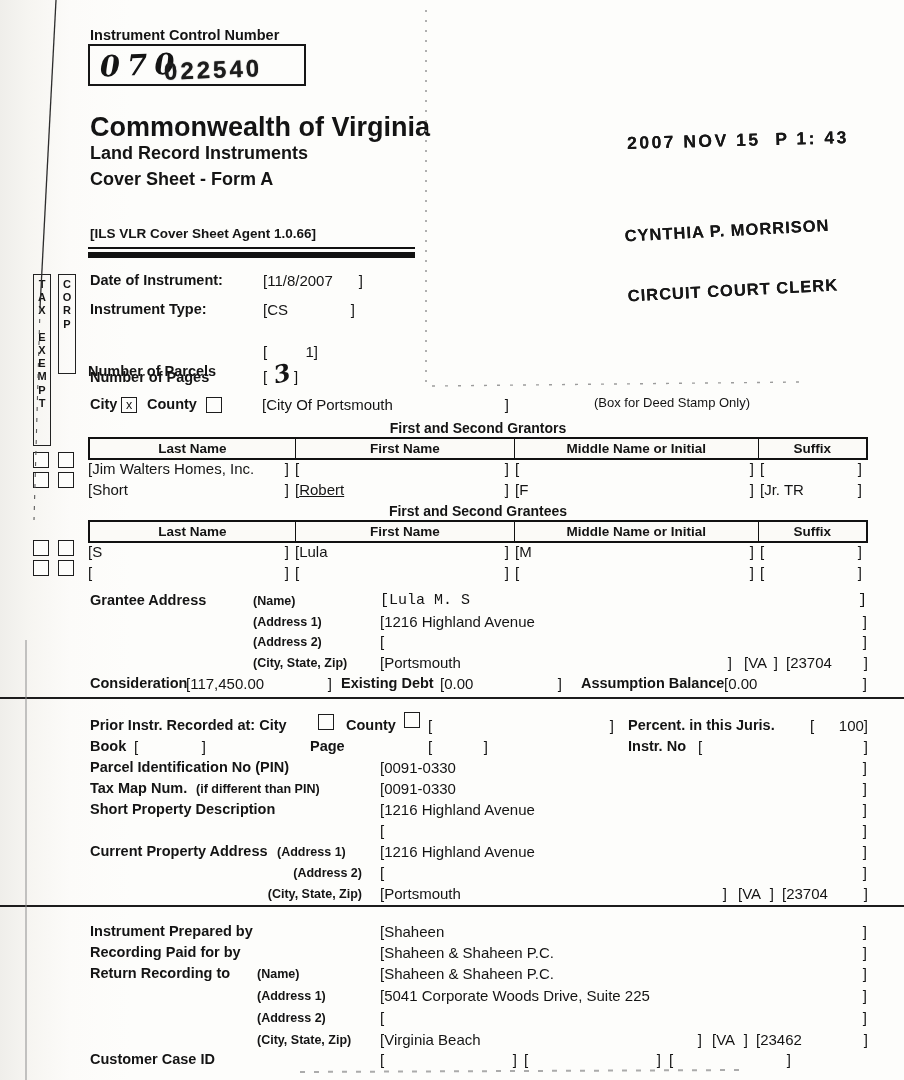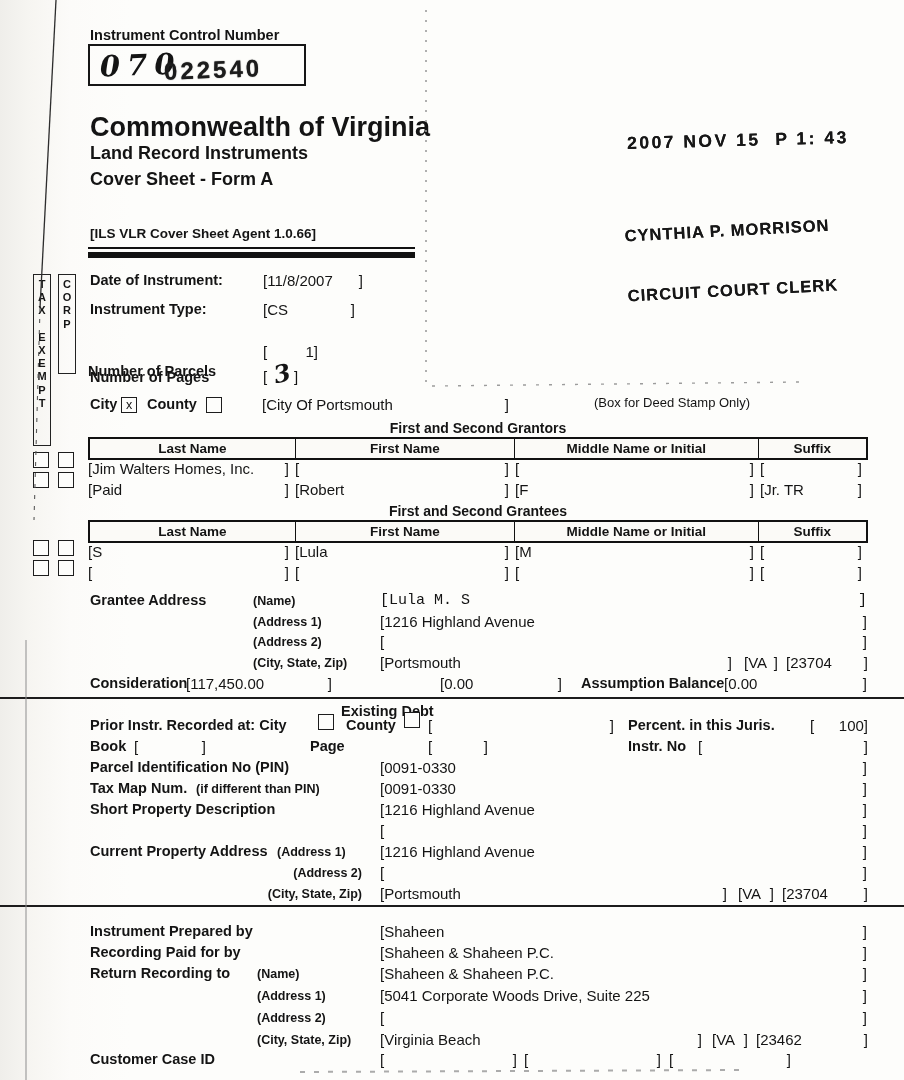--- a/index.html
+++ b/index.html
@@ -118,22 +118,22 @@
     <span class="th" style="width:245px;">Middle Name or Initial</span>
     <span class="th e" style="width:108px;">Suffix</span>
   </div>
   <div class="trow" style="top:459px;">
     <span class="tc" style="width:207px;"><span class="ov"><span>[</span><span>Jim Walters Homes, Inc.</span></span><span>]</span></span>
     <span class="tc" style="width:220px;"><span class="ov"><span>[</span><span></span></span><span>]</span></span>
     <span class="tc" style="width:245px;"><span class="ov"><span>[</span><span></span></span><span>]</span></span>
     <span class="tc" style="width:108px;"><span class="ov"><span>[</span><span></span></span><span>]</span></span>
   </div>
   <div class="trow" style="top:480px;">
-    <span class="tc" style="width:207px;"><span class="ov"><span>[</span><span>Paid</span></span><span>]</span></span>
-    <span class="tc" style="width:220px;"><span class="ov"><span>[</span><span>Robert</span></span><span>]</span></span>
+    <span class="tc" style="width:207px;"><span class="ov"><span>[</span><span>Short</span></span><span>]</span></span>
+    <span class="tc" style="width:220px;text-decoration:underline;"><span class="ov"><span>[</span><span>Robert</span></span><span>]</span></span>
     <span class="tc" style="width:245px;"><span class="ov"><span>[</span><span>F</span></span><span>]</span></span>
     <span class="tc" style="width:108px;"><span class="ov"><span>[</span><span>Jr. TR</span></span><span>]</span></span>
   </div>
 
   <div class="cap" style="top:502px;">First and Second Grantees</div>
   <div class="thead" style="top:520px;">
     <span class="th" style="width:207px;">Last Name</span>
     <span class="th" style="width:220px;">First Name</span>
     <span class="th" style="width:245px;">Middle Name or Initial</span>
     <span class="th e" style="width:108px;">Suffix</span>
@@ -158,21 +158,21 @@
   <span class="F" style="left:380px;top:612px;width:487px;"><span class="ov"><span>[</span><span>1216 Highland Avenue</span></span><span>]</span></span>
   <div class="S" style="left:253px;top:633px;">(Address 2)</div>
   <span class="F" style="left:380px;top:632px;width:487px;"><span class="ov"><span>[</span><span></span></span><span>]</span></span>
   <div class="S" style="left:253px;top:654px;">(City, State, Zip)</div>
   <span class="F" style="left:380px;top:653px;width:352px;"><span class="ov"><span>[</span><span>Portsmouth</span></span><span>]</span></span>
   <span class="F" style="left:744px;top:653px;width:34px;"><span class="ov"><span>[</span><span>VA</span></span><span>]</span></span>
   <span class="F" style="left:786px;top:653px;width:82px;"><span class="ov"><span>[</span><span>23704</span></span><span>]</span></span>
 
   <div class="L" style="left:90px;top:674px;">Consideration</div>
   <span class="F" style="left:186px;top:674px;width:146px;"><span class="ov"><span>[</span><span>117,450.00</span></span><span>]</span></span>
-  <div class="L" style="left:341px;top:674px;margin-top:28px;">Existing Debt</div>
+  <div class="L" style="left:341px;top:674px;">Existing Debt</div>
   <span class="F" style="left:440px;top:674px;width:122px;"><span class="ov"><span>[</span><span>0.00</span></span><span>]</span></span>
   <div class="L" style="left:581px;top:674px;">Assumption Balance</div>
   <span class="F" style="left:724px;top:674px;width:143px;"><span class="ov"><span>[</span><span>0.00</span></span><span>]</span></span>
 
   <div class="hdiv" style="top:697px;"></div>
 
   <div class="L" style="left:90px;top:716px;">Prior Instr. Recorded at: City</div>
   <span class="cb" style="left:318px;top:714px;"></span>
   <div class="L" style="left:346px;top:716px;">County</div>
   <span class="cb" style="left:404px;top:712px;"></span>

